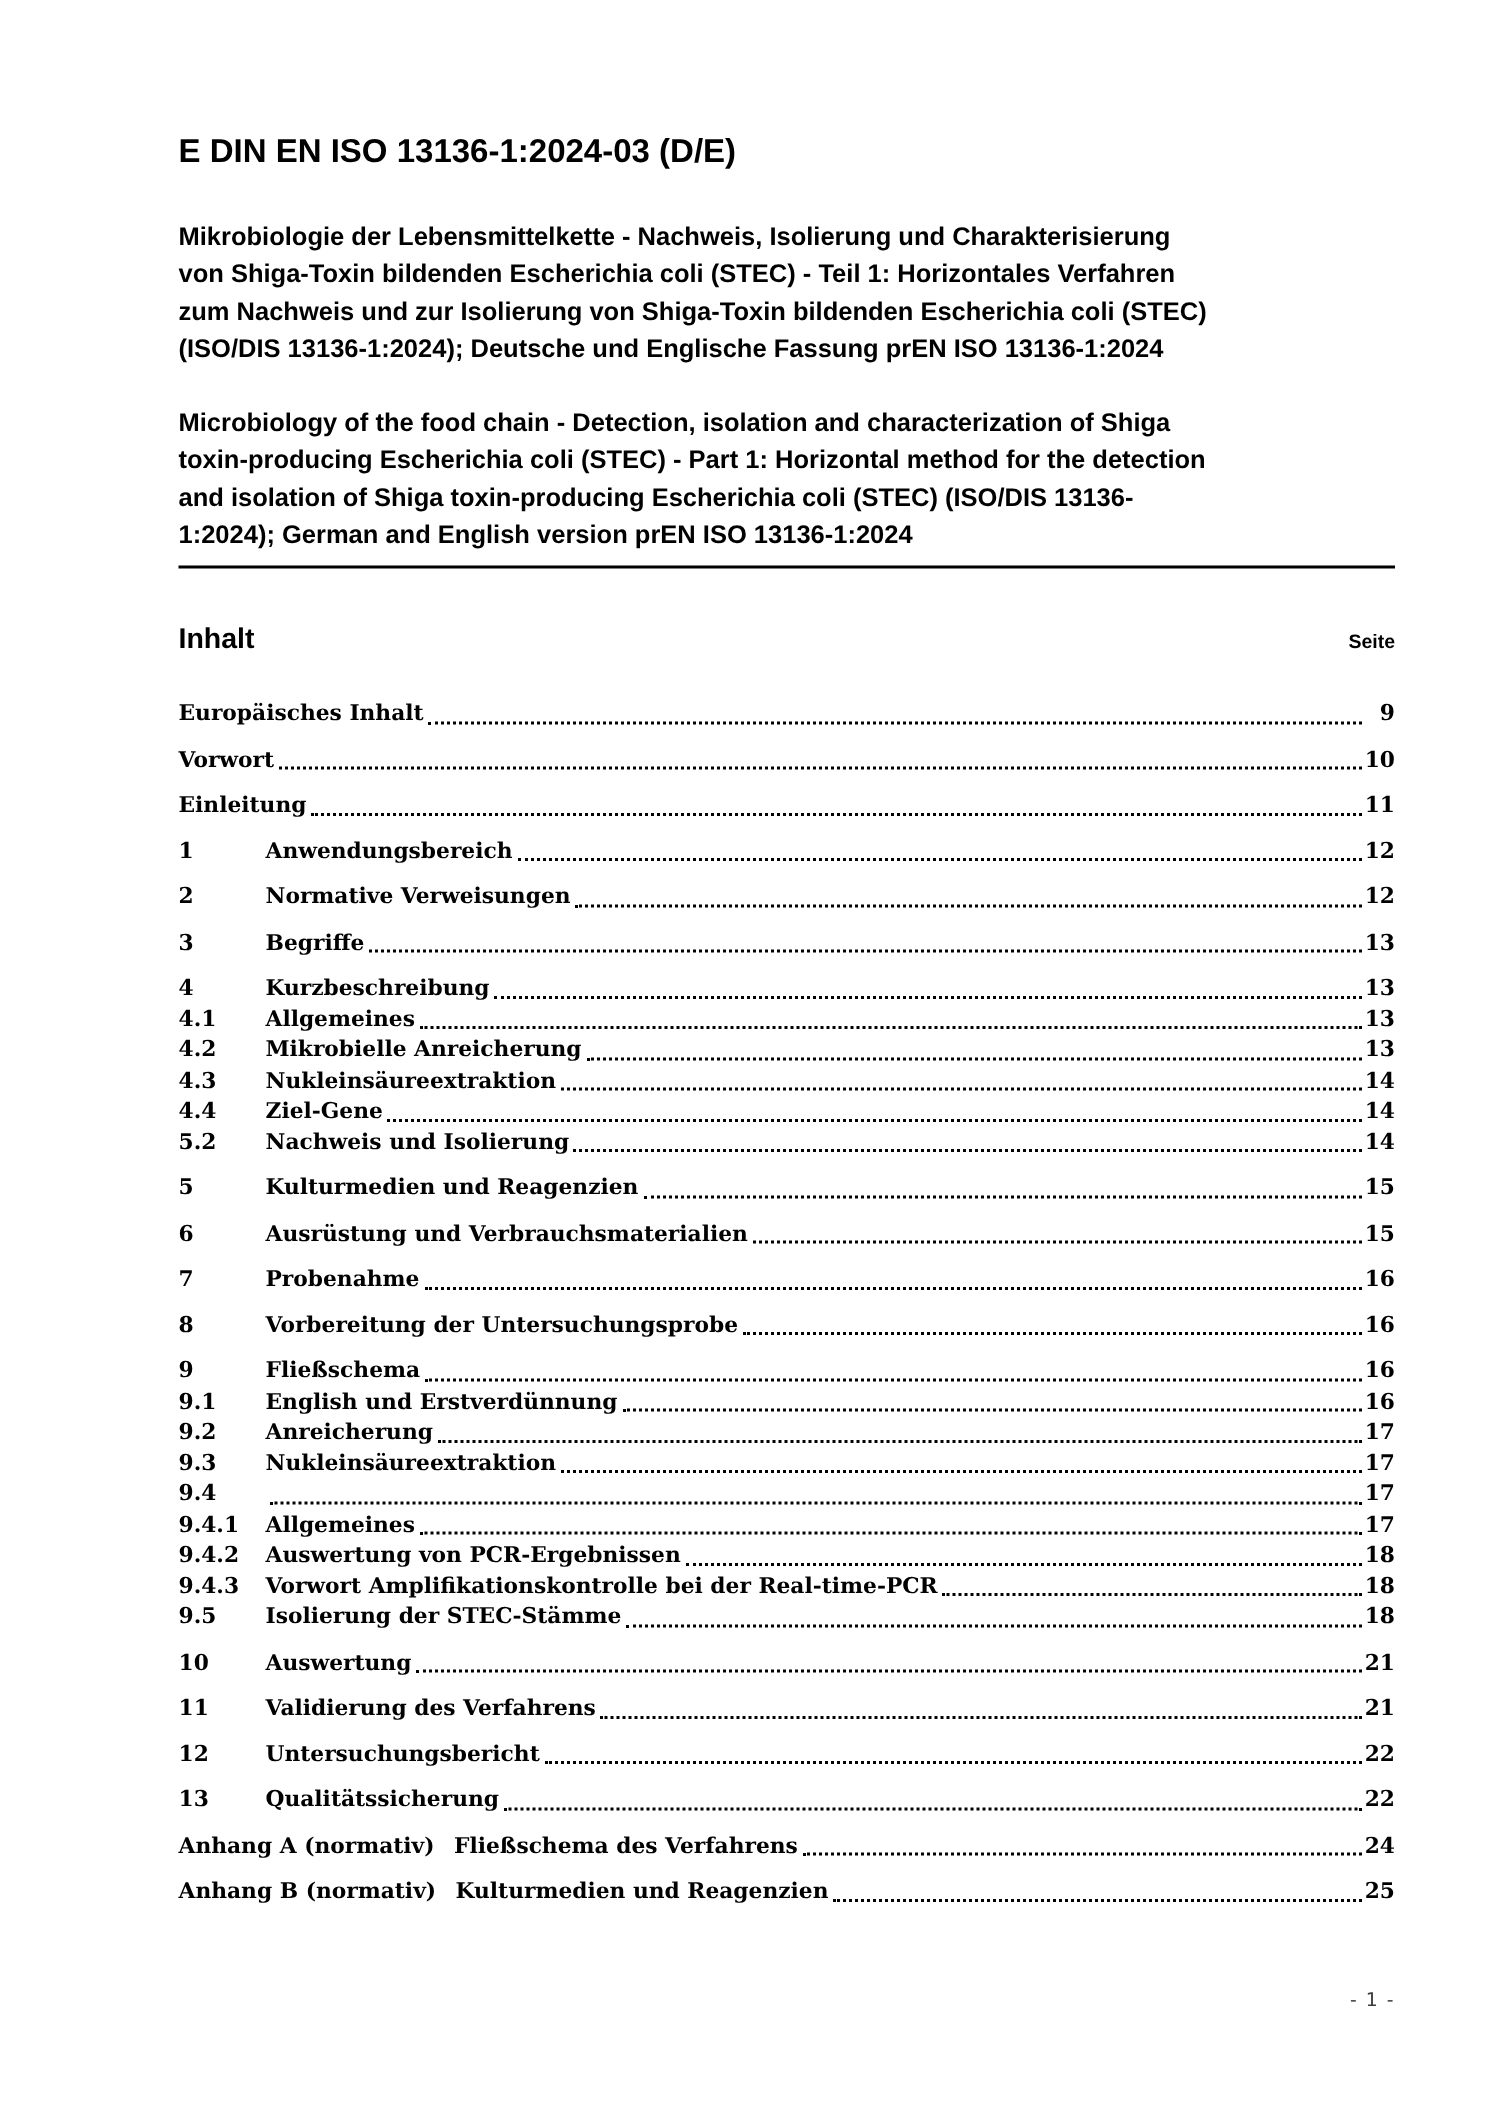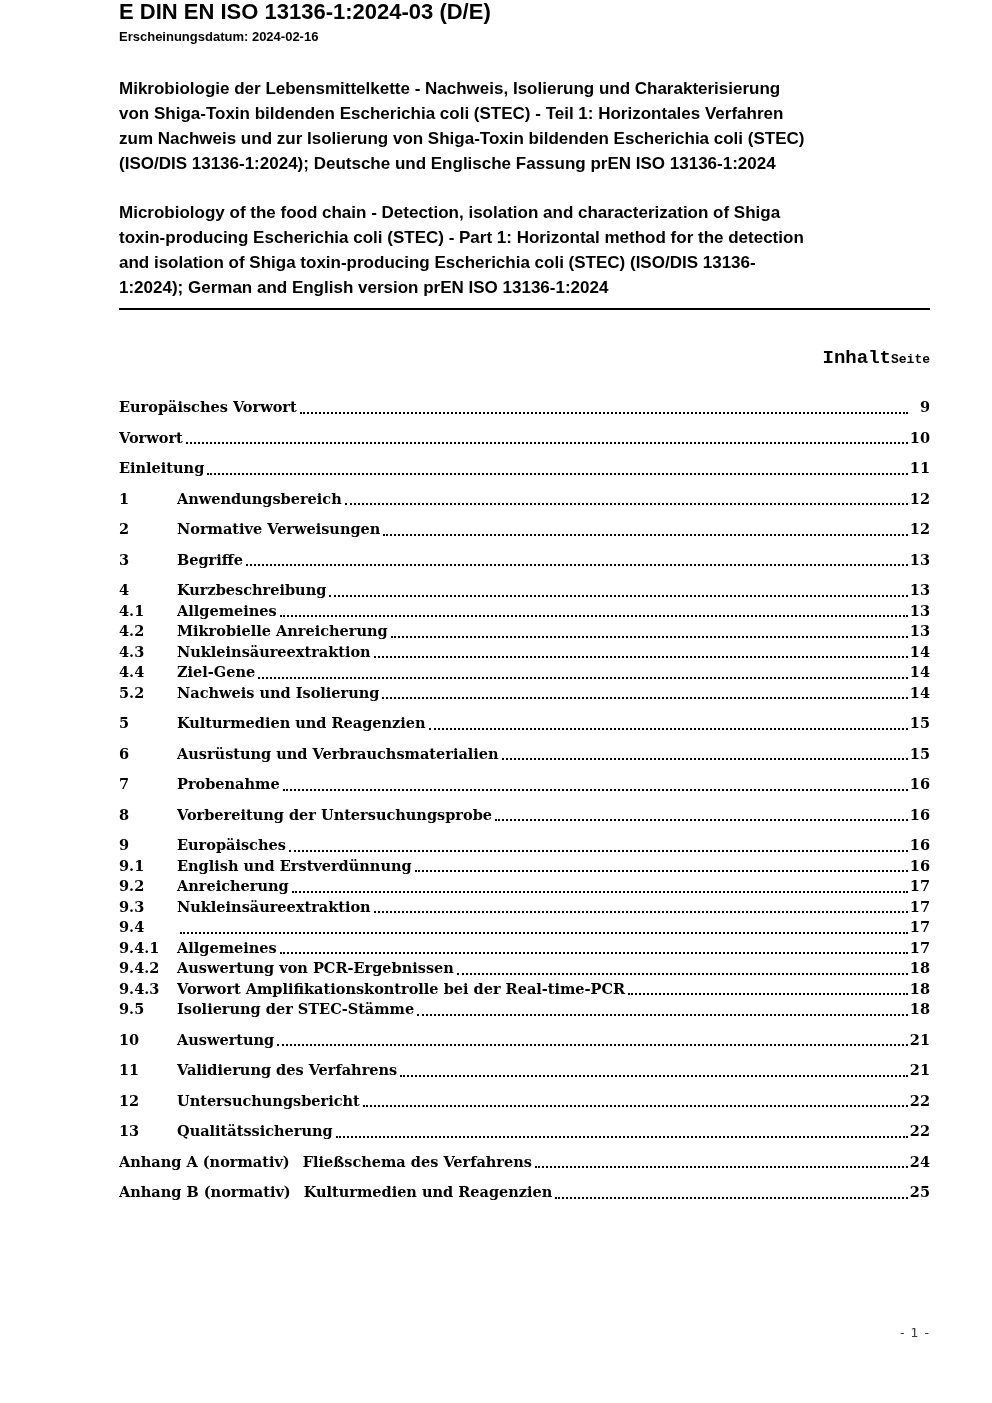--- a/index.html
+++ b/index.html
@@ -7,21 +7,21 @@
     width: 992px; height: 1403px;
     background: #ffffff;
     overflow: hidden;
     font-family: "Liberation Sans", sans-serif;
     color: #000;
   }
   .page { position: relative; width: 992px; height: 1403px; background: #fff; }
   .content { position: absolute; left: 119px; top: 0; width: 811px; }
 
   .doc-number {
-    margin: 0; 
+    margin: 0; padding-top: 89px;
     font-size: 22px; font-weight: bold; line-height: 24px;
     font-family: "Liberation Sans", sans-serif;
   }
   .pub-date {
     margin-top: 5px;
     font-size: 13px; font-weight: bold; line-height: 15px;
   }
   .std-title {
     margin-top: 32px;
     font-size: 17px; font-weight: bold; line-height: 25px;
@@ -29,21 +29,21 @@
   }
   .std-title.en { margin-top: 24px; }
   .title-rule {
     margin-top: 8px;
     border: none; border-top: 2.5px solid #000;
     width: 100%;
   }
 
   .inhalt-row {
     margin-top: 37px;
-    display: flex; justify-content: flex-end; align-items: baseline; font-family: Liberation Mono, monospace;
+    display: flex; justify-content: space-between; align-items: baseline;
   }
   .inhalt-heading { font-size: 19px; font-weight: bold; margin: 0; }
   .seite-label { font-size: 13px; font-weight: bold; }
 
   .toc {
     margin-top: 28px;
     font-family: "DejaVu Serif", serif;
     font-weight: bold;
     font-size: 14.5px;
   }
@@ -68,41 +68,40 @@
     letter-spacing: 1px;
   }
 </style>
 </head>
 <body>
 
 <div class="page">
   <div class="content">
 
     <h1 class="doc-number">E DIN EN ISO 13136-1:2024-03 (D/E)</h1>
-    <div class="pub-date">Erscheinungsdatum: 2024-02-16</div>
 
     <div class="std-title de">Mikrobiologie der Lebensmittelkette - Nachweis, Isolierung und Charakterisierung
 von Shiga-Toxin bildenden Escherichia coli (STEC) - Teil 1: Horizontales Verfahren
 zum Nachweis und zur Isolierung von Shiga-Toxin bildenden Escherichia coli (STEC)
 (ISO/DIS 13136-1:2024); Deutsche und Englische Fassung prEN ISO 13136-1:2024</div>
     <div class="std-title en">Microbiology of the food chain - Detection, isolation and characterization of Shiga
 toxin-producing Escherichia coli (STEC) - Part 1: Horizontal method for the detection
 and isolation of Shiga toxin-producing Escherichia coli (STEC) (ISO/DIS 13136-
 1:2024); German and English version prEN ISO 13136-1:2024</div>
 
     <hr class="title-rule">
 
     <div class="inhalt-row">
       <h2 class="inhalt-heading">Inhalt</h2>
       <span class="seite-label">Seite</span>
     </div>
 
     <div class="toc">
         <div class="toc-row main">
-          <span class="lbl">Europäisches Vorwort</span>
+          <span class="lbl">Europäisches Inhalt</span>
           <span class="dots"></span>
           <span class="pg">9</span>
         </div>
         <div class="toc-row main">
           <span class="lbl">Vorwort</span>
           <span class="dots"></span>
           <span class="pg">10</span>
         </div>
         <div class="toc-row main">
           <span class="lbl">Einleitung</span>
@@ -182,21 +181,21 @@
           <span class="pg">16</span>
         </div>
         <div class="toc-row main">
           <span class="num">8</span>
           <span class="lbl">Vorbereitung der Untersuchungsprobe</span>
           <span class="dots"></span>
           <span class="pg">16</span>
         </div>
         <div class="toc-row main">
           <span class="num">9</span>
-          <span class="lbl">Europäisches</span>
+          <span class="lbl">Fließschema</span>
           <span class="dots"></span>
           <span class="pg">16</span>
         </div>
         <div class="toc-row">
           <span class="num">9.1</span>
           <span class="lbl">English und Erstverdünnung</span>
           <span class="dots"></span>
           <span class="pg">16</span>
         </div>
         <div class="toc-row">

